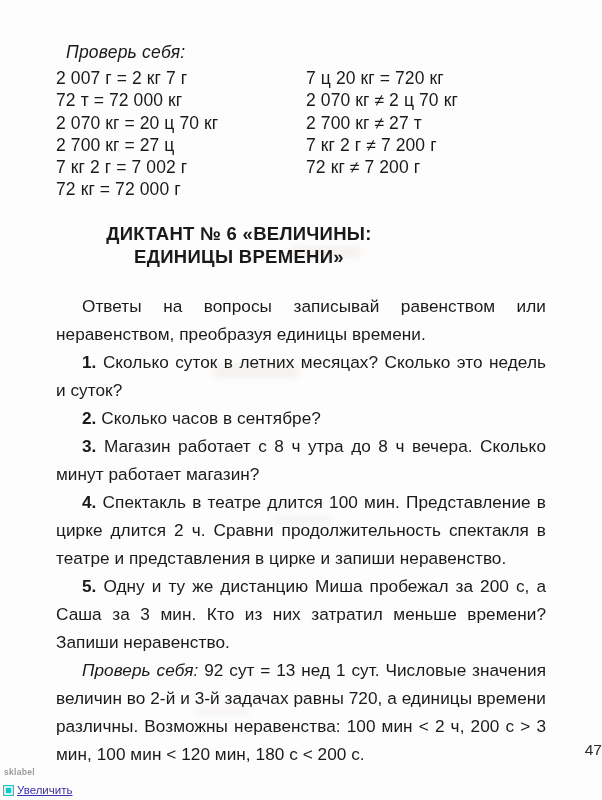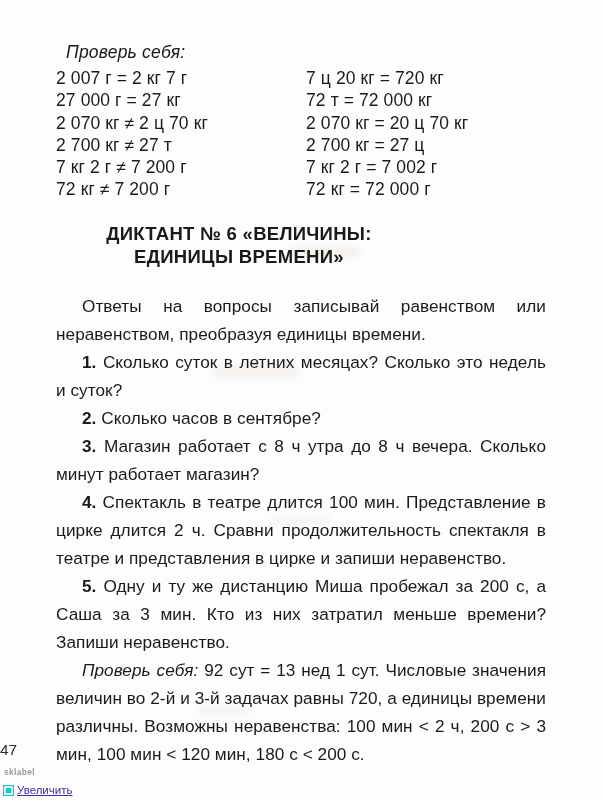--- a/index.html
+++ b/index.html
@@ -87,21 +87,21 @@
   }
   #body-text .num { font-weight: bold; }
   #body-text .ital { font-style: italic; }
 
   
   #page-number {
     position: absolute;
     left: 0;
     top: 741px;
     width: 602px;
-    text-align: left;
+    text-align: right;
     font-size: 15.5px;
     color: #2b2b2b;
   }
 
   
   #watermark {
     position: absolute;
     left: 4px;
     top: 767px;
     font-size: 8.5px;
@@ -142,21 +142,20 @@
   <div class="blotch" style="left:272px;top:515px;width:60px;height:10px;opacity:.4;"></div>
   <div class="blotch" style="left:196px;top:706px;width:54px;height:9px;opacity:.4;"></div>
 
   <div id="check-top">
     <div class="check-label">Проверь себя:</div>
 
     <div class="eq-grid">
       <div class="eq-cell left">2 007 г = 2 кг 7 г</div>
       <div class="eq-cell right">7 ц 20 кг = 720 кг</div>
 
-      <div class="eq-cell left">27 000 г = 27 кг</div>
       <div class="eq-cell right">72 т = 72 000 кг</div>
 
       <div class="eq-cell left">2 070 кг ≠ 2 ц 70 кг</div>
       <div class="eq-cell right">2 070 кг = 20 ц 70 кг</div>
 
       <div class="eq-cell left">2 700 кг ≠ 27 т</div>
       <div class="eq-cell right">2 700 кг = 27 ц</div>
 
       <div class="eq-cell left">7 кг 2 г ≠ 7 200 г</div>
       <div class="eq-cell right">7 кг 2 г = 7 002 г</div>

